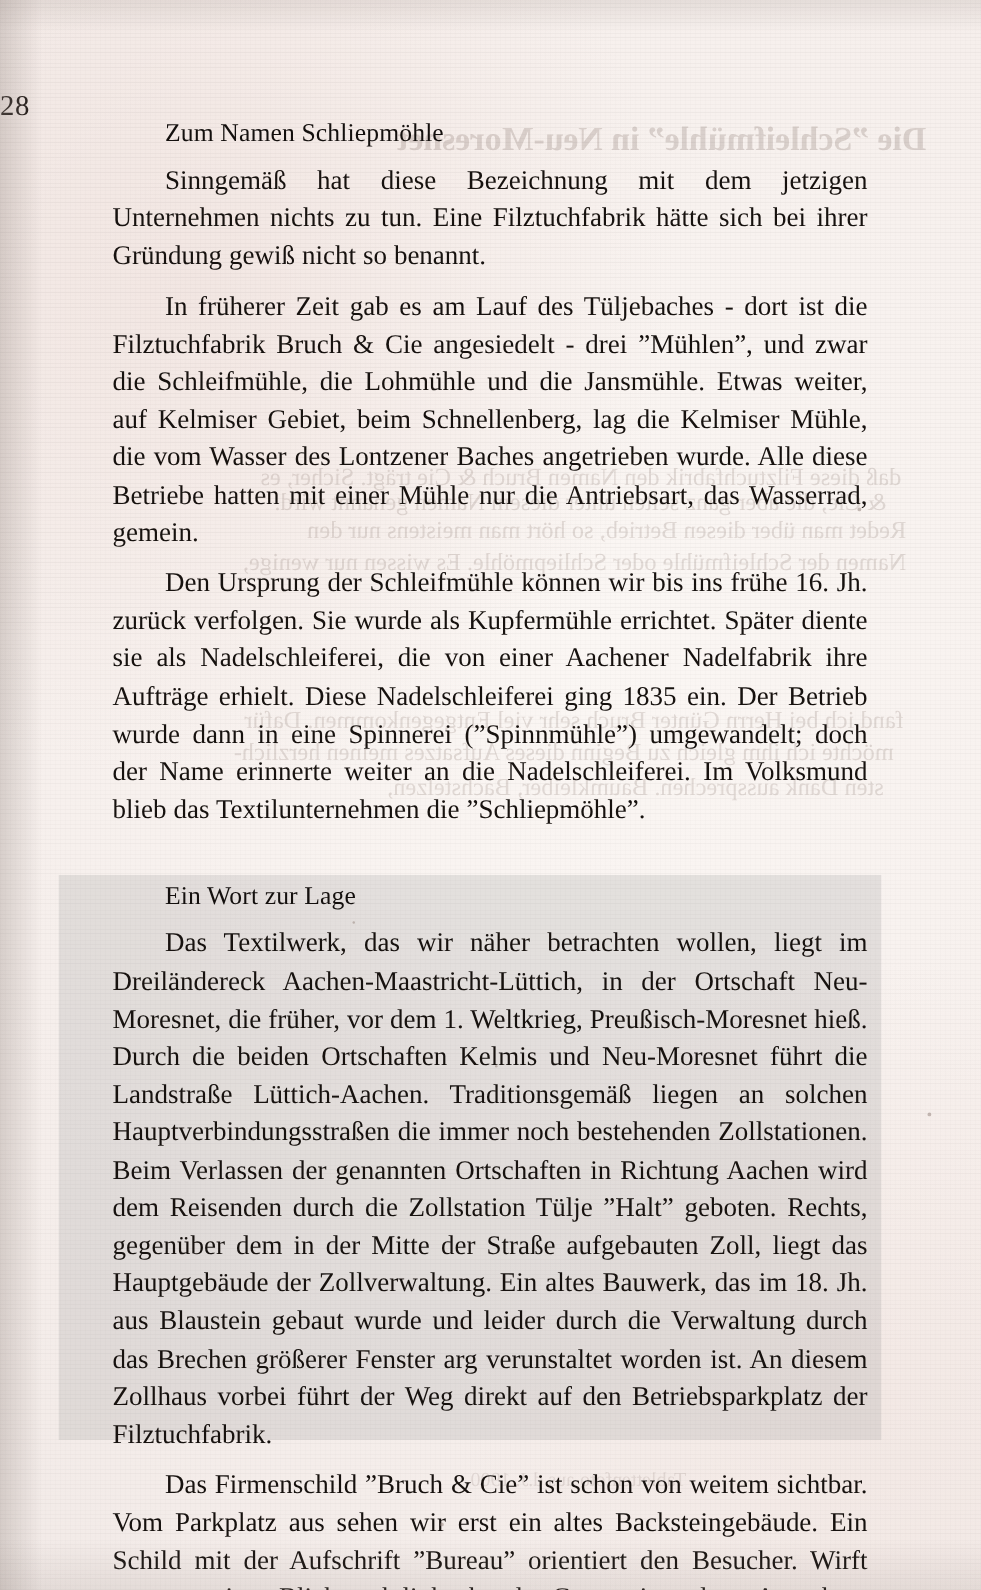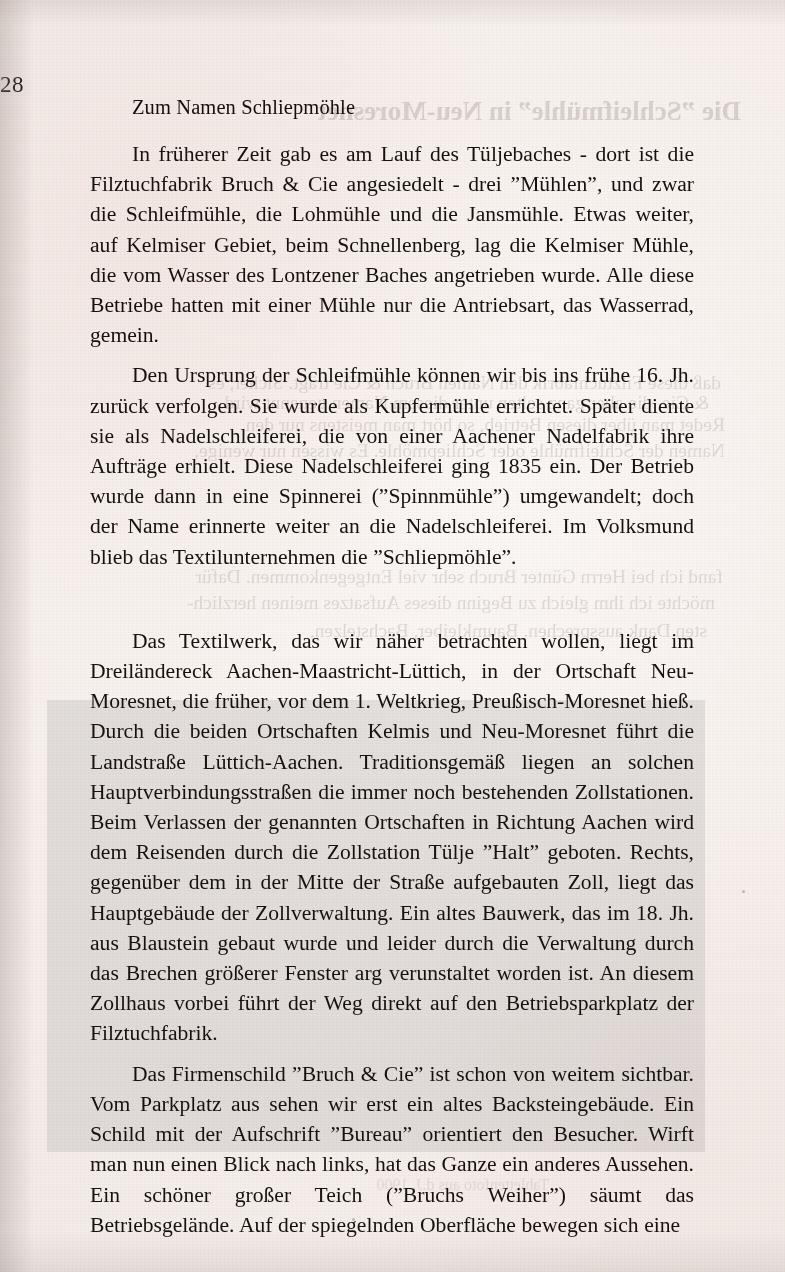--- a/index.html
+++ b/index.html
@@ -191,27 +191,29 @@
 
   <div class="folio">28</div>
 
   <div class="content">
 
     <div style="height:96px"></div>
 
     <h2 class="section-head">Zum Namen Schliepmöhle</h2>
     <div class="gap-after-head"></div>
 
+    <p class="para">Sinngemäß hat diese Bezeichnung mit dem jetzigen Unternehmen nichts zu tun. Eine Filztuchfabrik hätte sich bei ihrer Gründung gewiß nicht so benannt.</p>
     <div class="gap-para"></div>
     <p class="para">In früherer Zeit gab es am Lauf des Tüljebaches - dort ist die Filztuchfabrik Bruch &amp; Cie angesiedelt - drei ”Mühlen”, und zwar die Schleifmühle, die Lohmühle und die Jansmühle. Etwas weiter, auf Kelmiser Gebiet, beim Schnellenberg, lag die Kelmiser Mühle, die vom Wasser des Lontzener Baches angetrieben wurde. Alle diese Betriebe hatten mit einer Mühle nur die Antriebsart, das Wasserrad, gemein.</p>
     <div class="gap-para"></div>
     <p class="para">Den Ursprung der Schleifmühle können wir bis ins frühe 16. Jh. zurück verfolgen. Sie wurde als Kupfermühle errichtet. Später diente sie als Nadelschleiferei, die von einer Aachener Nadelfabrik ihre Aufträge erhielt. Diese Nadelschleiferei ging 1835 ein. Der Betrieb wurde dann in eine Spinnerei (”Spinnmühle”) umgewandelt; doch der Name erinnerte weiter an die Nadelschleiferei. Im Volksmund blieb das Textilunternehmen die ”Schliepmöhle”.</p>
 
     <div class="gap-section"></div>
 
+    <h2 class="section-head">Ein Wort zur Lage</h2>
     <div class="gap-after-head"></div>
 
     <p class="para">Das Textilwerk, das wir näher betrachten wollen, liegt im Dreiländereck Aachen-Maastricht-Lüttich, in der Ortschaft Neu-Moresnet, die früher, vor dem 1. Weltkrieg, Preußisch-Moresnet hieß. Durch die beiden Ortschaften Kelmis und Neu-Moresnet führt die Landstraße Lüttich-Aachen. Traditionsgemäß liegen an solchen Hauptverbindungsstraßen die immer noch bestehenden Zollstationen. Beim Verlassen der genannten Ortschaften in Richtung Aachen wird dem Reisenden durch die Zollstation Tülje ”Halt” geboten. Rechts, gegenüber dem in der Mitte der Straße aufgebauten Zoll, liegt das Hauptgebäude der Zollverwaltung. Ein altes Bauwerk, das im 18. Jh. aus Blaustein gebaut wurde und leider durch die Verwaltung durch das Brechen größerer Fenster arg verunstaltet worden ist. An diesem Zollhaus vorbei führt der Weg direkt auf den Betriebsparkplatz der Filztuchfabrik.</p>
     <div class="gap-para"></div>
     <p class="para">Das Firmenschild ”Bruch &amp; Cie” ist schon von weitem sichtbar. Vom Parkplatz aus sehen wir erst ein altes Backsteingebäude. Ein Schild mit der Aufschrift ”Bureau” orientiert den Besucher. Wirft man nun einen Blick nach links, hat das Ganze ein anderes Aussehen. Ein schöner großer Teich (”Bruchs Weiher”) säumt das Betriebsgelände. Auf der spiegelnden Oberfläche bewegen sich eine</p>
 
   </div>
 
   <div class="edge-shade-left"></div>
   <div class="edge-shade-top"></div>

